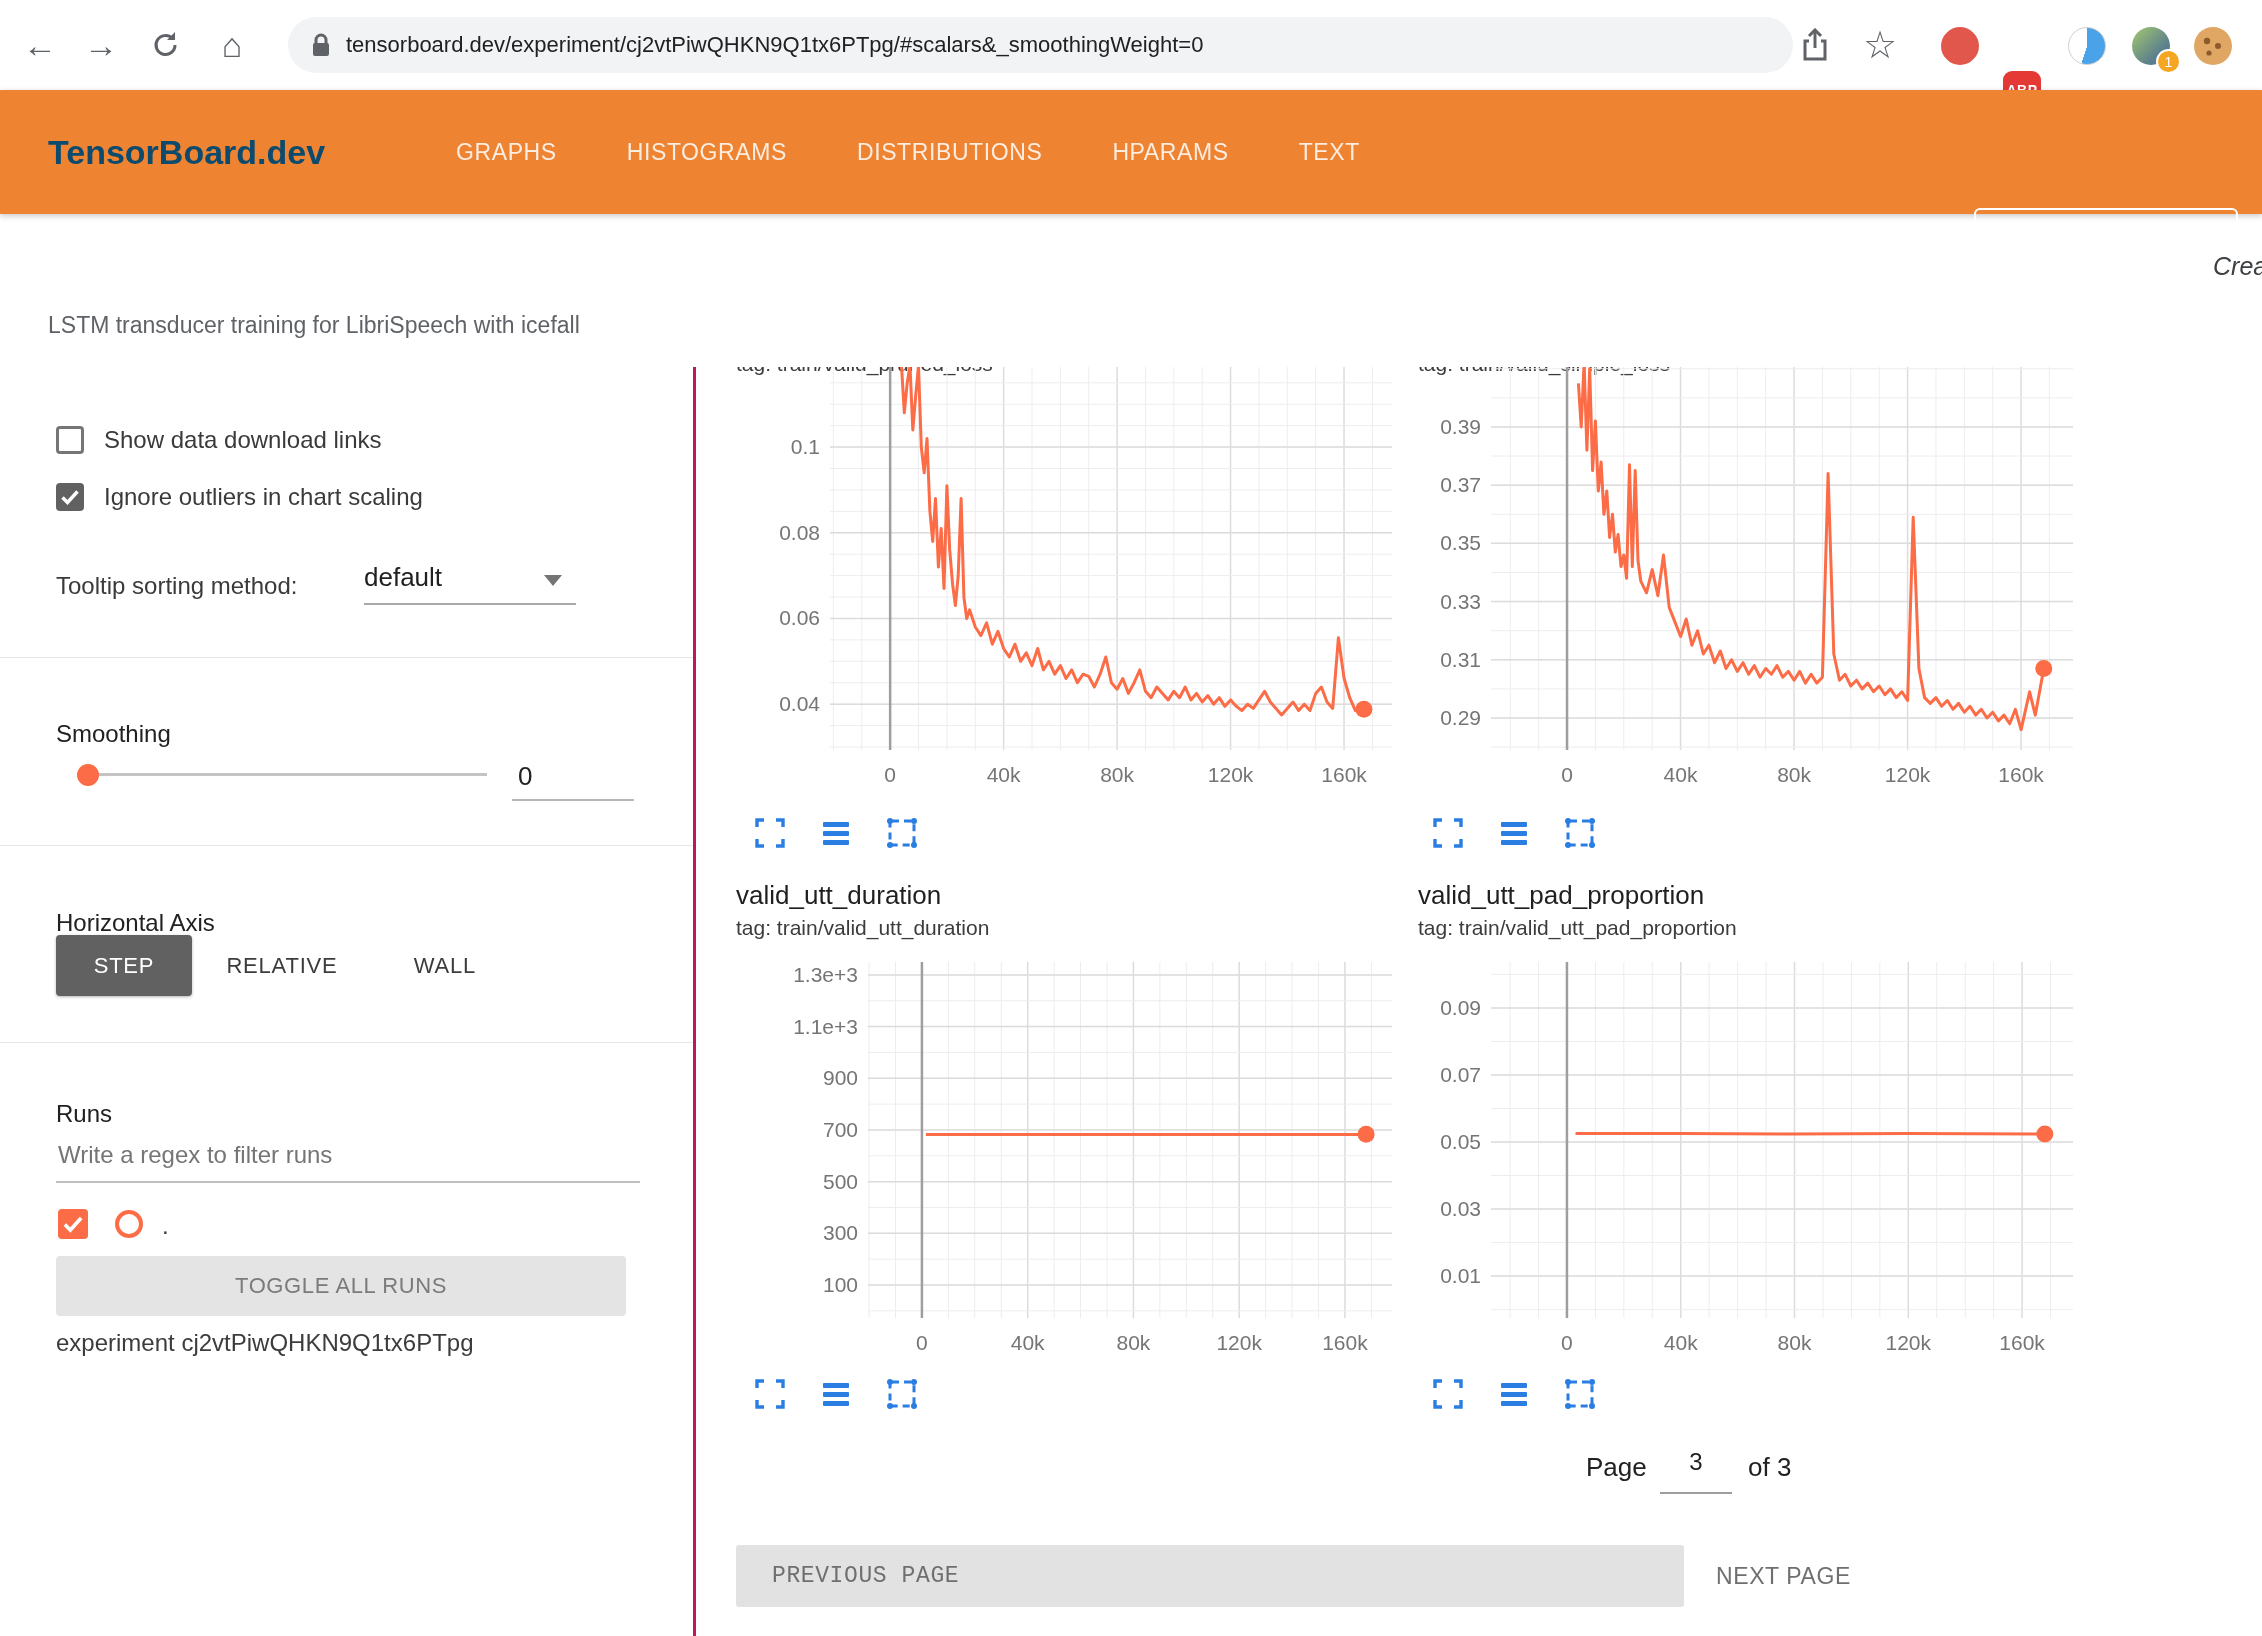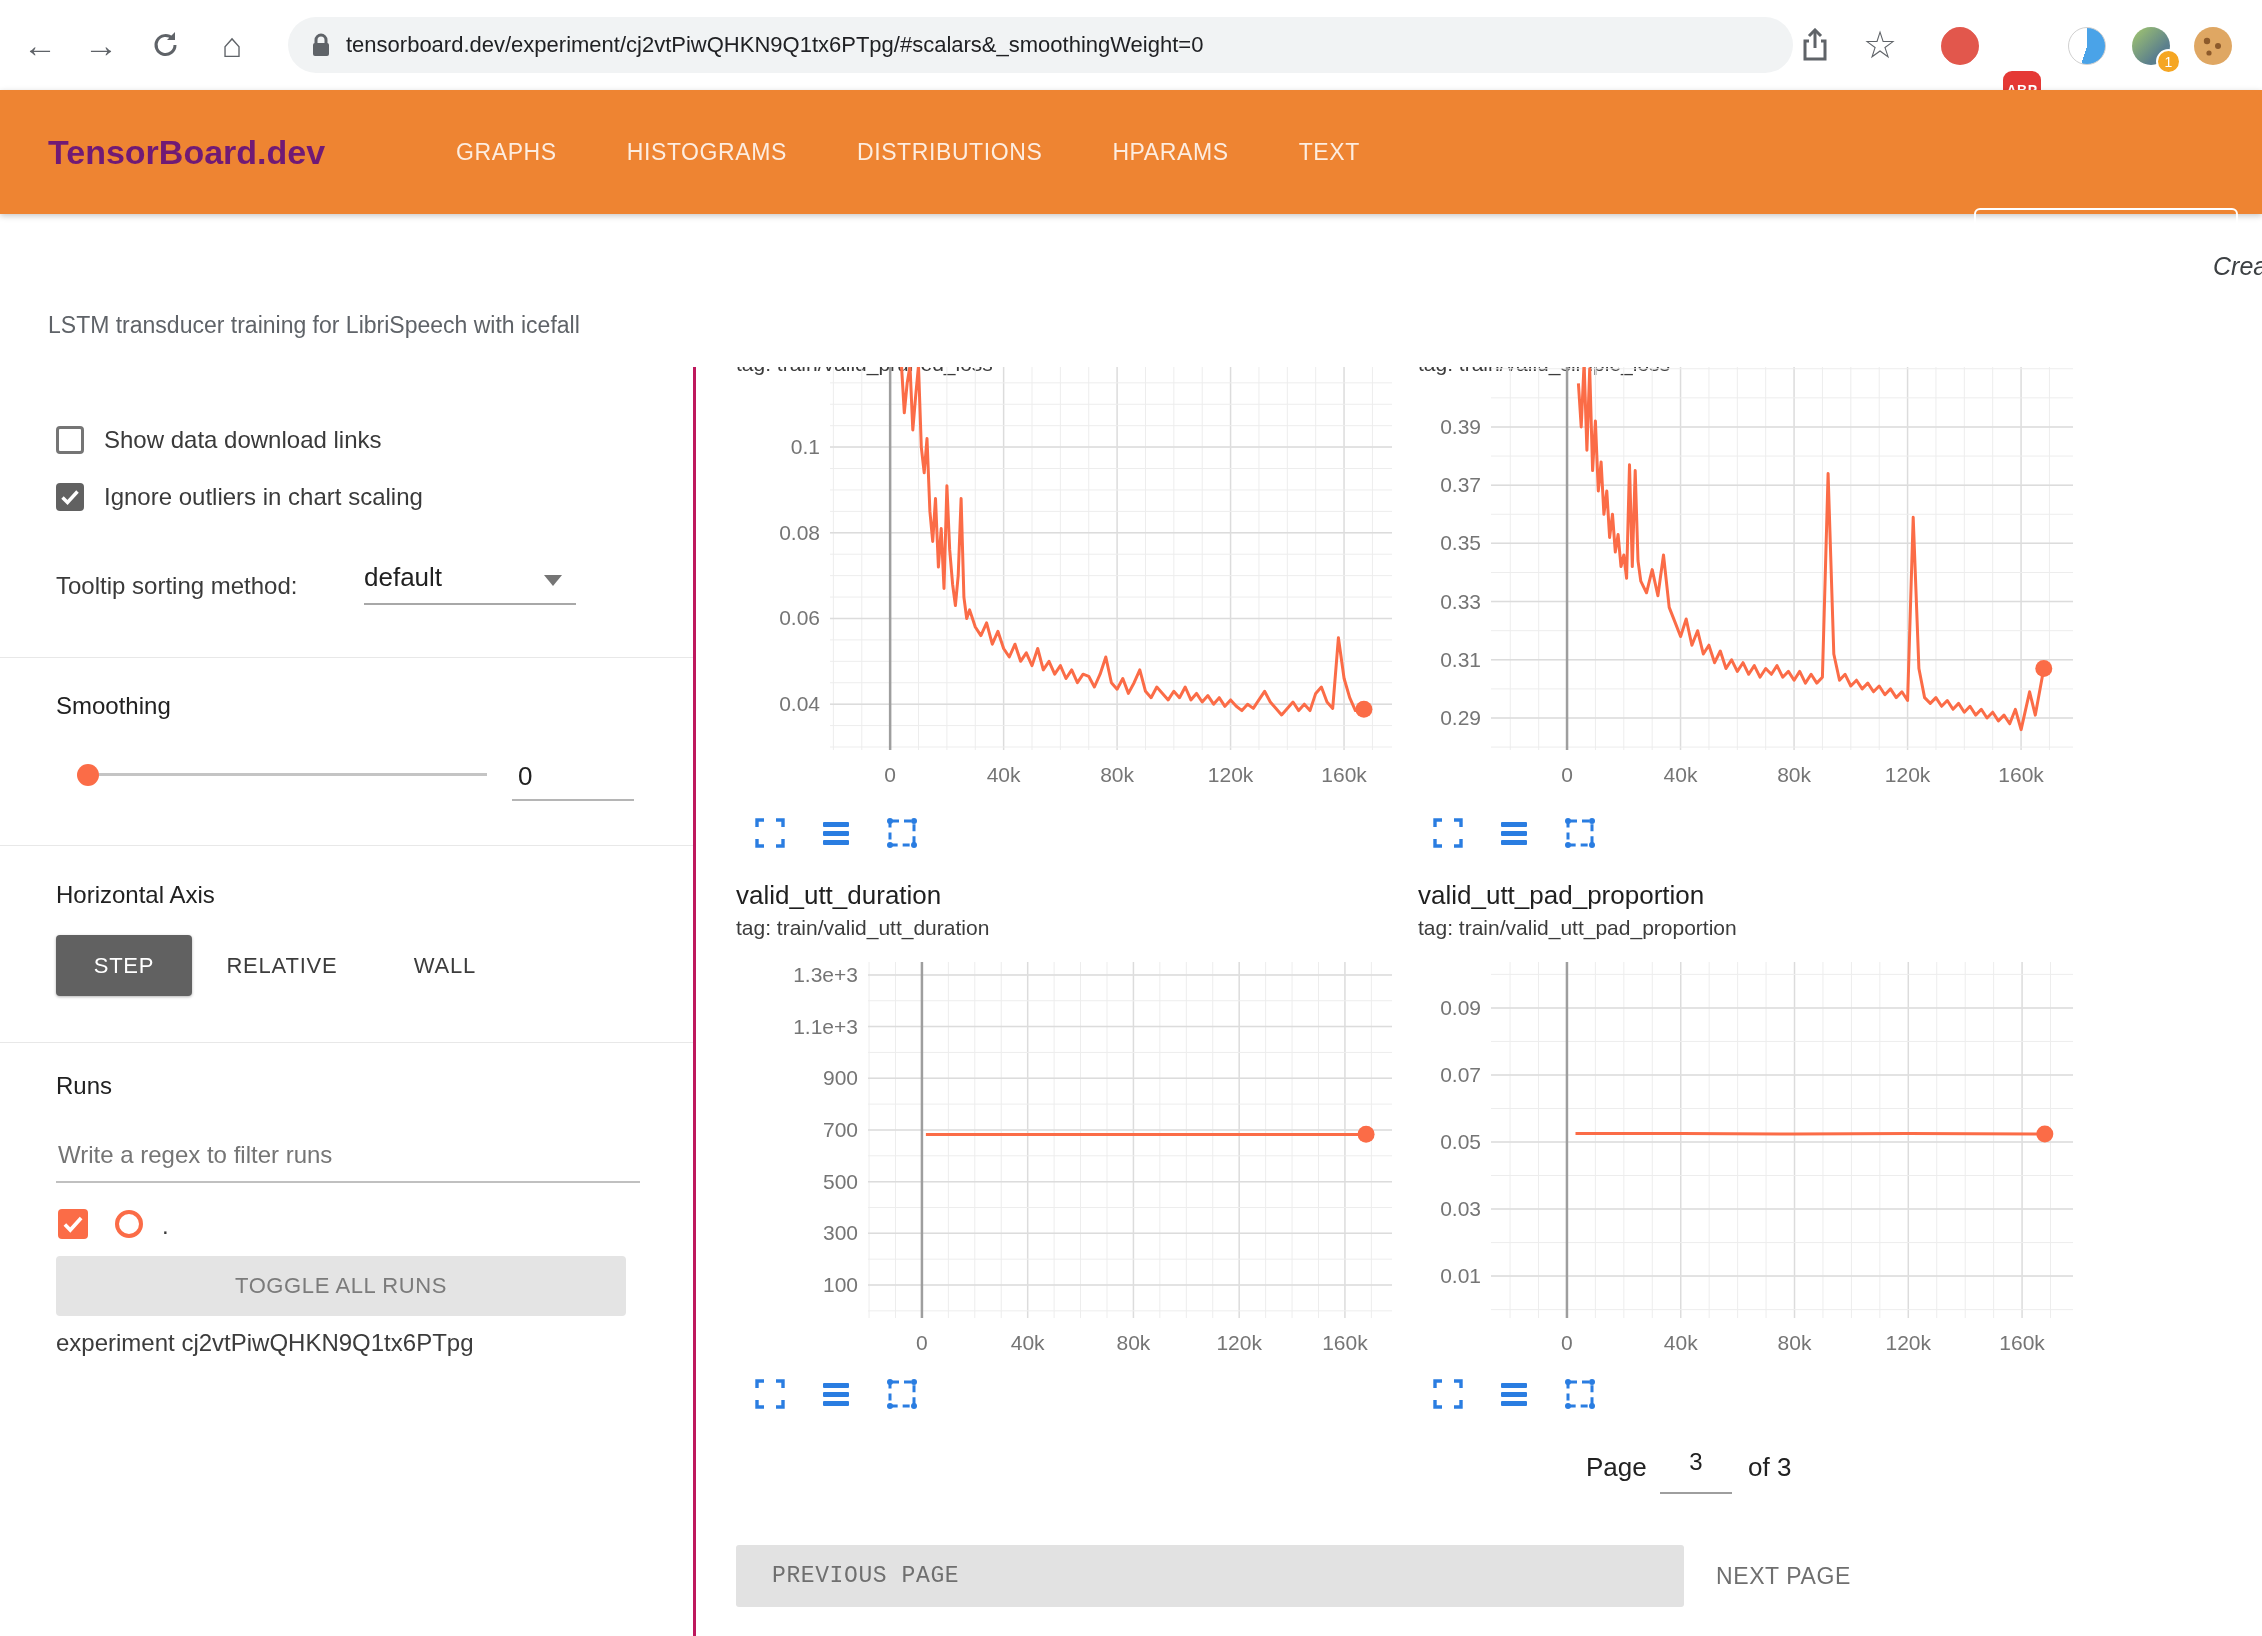--- a/index.html
+++ b/index.html
@@ -18,42 +18,42 @@
   .ext-abp{background:#e53935;border-radius:9px;display:flex;align-items:center;justify-content:center;
            color:#fff;font-size:14px;font-weight:bold;letter-spacing:.5px;margin-top:44px;}
   .ext-pie{background:conic-gradient(#4aa3e8 0 55%,#ffffff 55% 100%);border:1px solid #d0d0d0;box-sizing:border-box;}
   .ext-avatar{background:linear-gradient(135deg,#a5c96e 0%,#5b7f8d 70%);}
   .ext-cookie{background:#dfa763;}
   .badge{left:24px;top:22px;width:21px;height:21px;border-radius:50%;background:#f5a623;color:#fff;
          font-size:14px;display:flex;align-items:center;justify-content:center;border:2px solid #fff;box-sizing:content-box;}
 
   
   .tb-header{left:0;top:90px;width:2262px;height:124px;background:#ee8432;box-shadow:0 2px 6px rgba(0,0,0,0.22);}
-  .brand{left:48px;top:0;height:148px;line-height:124px;color:#701a75;font-size:34px;font-weight:bold;cursor:pointer;}
+  .brand{left:48px;top:0;height:148px;line-height:124px;color:#0c4a6e;font-size:34px;font-weight:bold;cursor:pointer;}
   .tabs{left:430px;top:0;height:124px;display:flex;gap:18px;align-items:stretch;}
   .tab{position:relative;display:flex;align-items:center;padding:0 26px;color:rgba(255,255,255,0.85);
        font-size:23px;letter-spacing:.6px;cursor:pointer;}
   .tab.active{color:#fff;}
   .tab.active::after{content:"";position:absolute;left:0;right:0;bottom:4px;height:4px;background:#fff;}
   .feedback-btn{right:24px;top:118px;height:62px;line-height:62px;padding:0 32px;border:2px solid #fff;
                 border-radius:6px;color:#fff;font-size:22px;letter-spacing:.8px;cursor:pointer;}
 
   
   .created-clip{left:2213px;top:252px;font-size:25px;font-style:italic;color:#3c4043;white-space:nowrap;}
   .exp-subtitle{left:48px;top:312px;font-size:23px;color:#5f6368;}
 
   
   .sidebar{left:0;top:367px;width:693px;height:1269px;background:#fff;border-right:3px solid #be185d;}
   .cb{width:28px;height:28px;border-radius:4px;box-sizing:border-box;cursor:pointer;}
   .cb.unchecked{border:3px solid #757575;background:#fff;}
   .cb.checked-gray{background:#616161;}
   .cb.checked-orange{background:#fb6c47;}
   .cb svg{display:block;margin:2px auto;}
   .side-label{font-size:24px;color:#3a3a3a;line-height:30px;}
-  .side-heading{font-size:24px;color:#212121;}
+  .side-heading{font-size:24px;color:#212121;margin-top:28px;}
   .divider{left:0;width:693px;height:1px;background:#e8e8e8;}
   .dropdown{left:364px;top:188px;width:212px;height:48px;border-bottom:2px solid #a8a8a8;cursor:pointer;}
   .dropdown .val{font-size:26px;color:#212121;line-height:44px;}
   .caret{position:absolute;right:14px;top:20px;width:0;height:0;border-left:9px solid transparent;
          border-right:9px solid transparent;border-top:11px solid #757575;}
   .slider-track{left:99px;top:406px;width:388px;height:3px;background:#c4c4c4;cursor:pointer;}
   .slider-thumb{left:77px;top:397px;width:22px;height:22px;border-radius:50%;background:#fb6c47;cursor:pointer;}
   .slider-value{left:512px;top:386px;width:122px;height:46px;border-bottom:2px solid #b5b5b5;
                 font-size:26px;color:#212121;line-height:46px;text-indent:6px;cursor:text;}
   .axis-btn{top:568px;height:61px;line-height:61px;text-align:center;font-size:22px;letter-spacing:.8px;cursor:pointer;}

